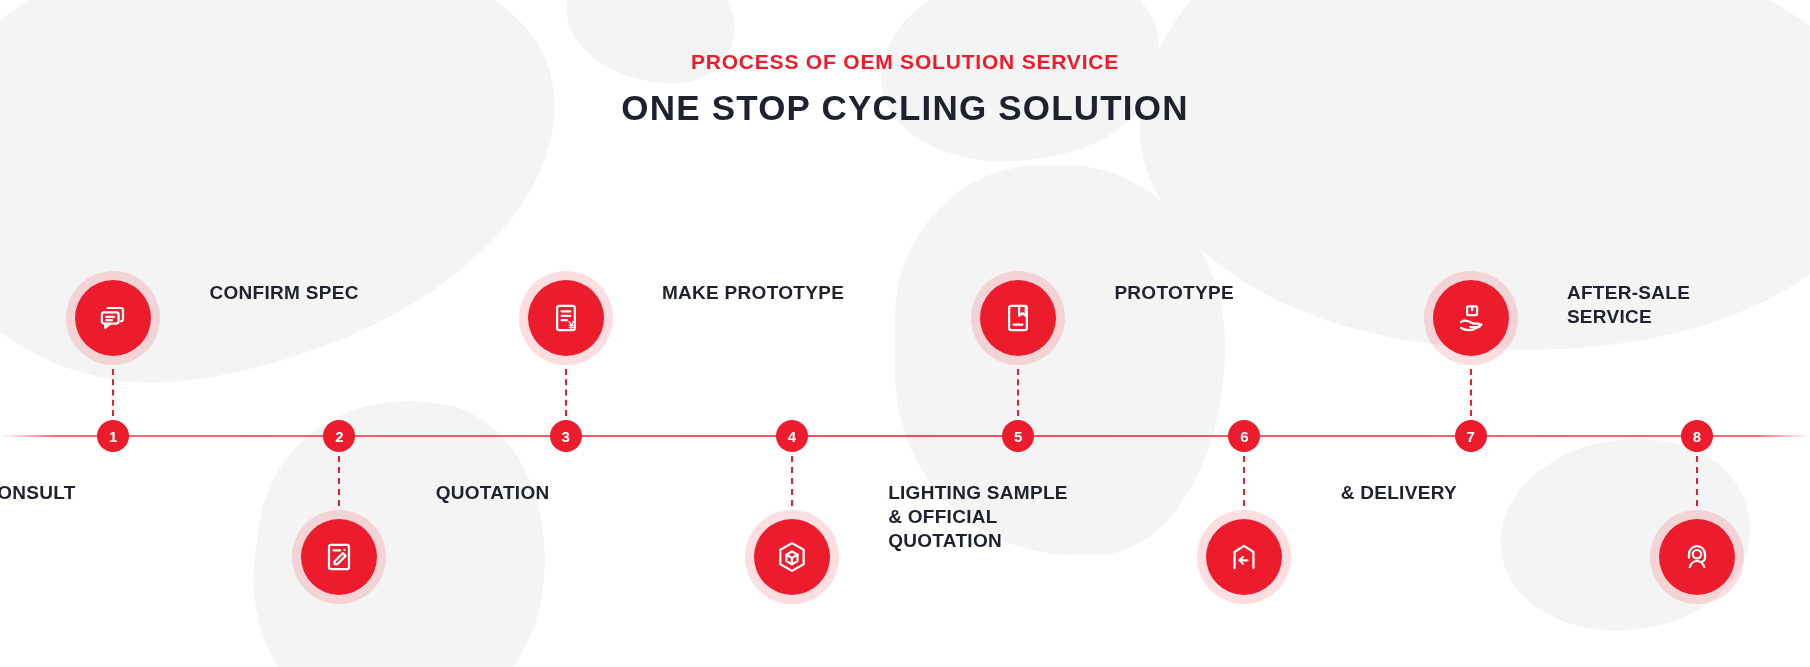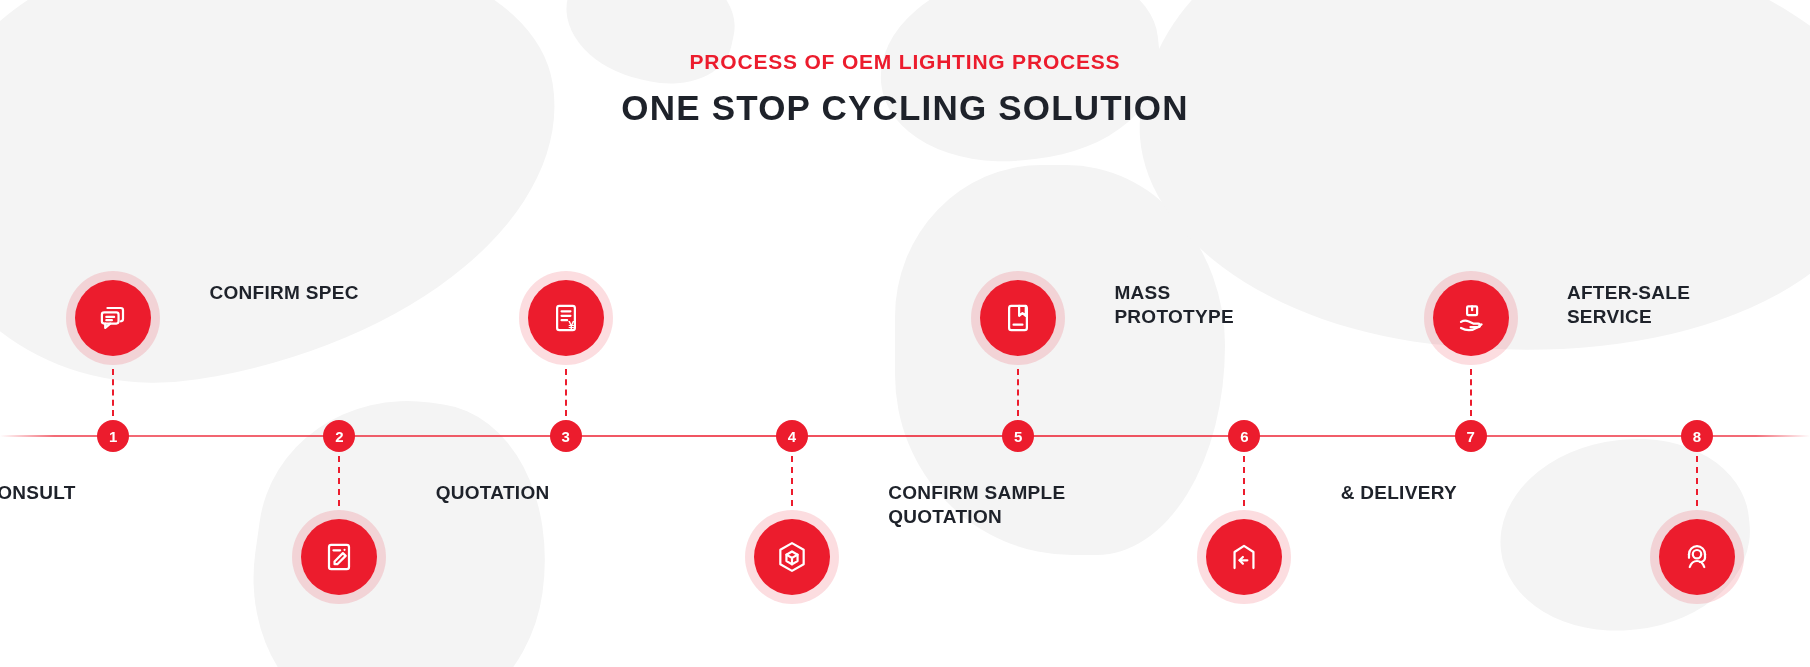--- a/index.html
+++ b/index.html
@@ -65,21 +65,21 @@
     <div class="map-blob blob-greenland"></div>
     <div class="map-blob blob-sa"></div>
     <div class="map-blob blob-europe"></div>
     <div class="map-blob blob-africa"></div>
     <div class="map-blob blob-asia"></div>
     <div class="map-blob blob-oceania"></div>
   </div>
 
   <div class="content">
     <div class="header">
-      <div class="subtitle">PROCESS OF OEM LIGHTING PROCESS</div>
+      <div class="subtitle">PROCESS OF OEM SOLUTION SERVICE</div>
       <div class="title">ONE STOP CYCLING SOLUTION</div>
     </div>
 
     <div class="timeline-line"></div>
 
     <div class="steps-row">
   <div class="step icon-above">
     <div class="icon-circle">
             <svg viewBox="0 0 36 36" fill="none" stroke="#ffffff" stroke-width="2" stroke-linecap="round" stroke-linejoin="round">
     <path d="M13 9h12a2 2 0 0 1 2 2v8a2 2 0 0 1-2 2"></path>
@@ -141,54 +141,57 @@
     <path d="M18 5.5l10.5 6v13l-10.5 6-10.5-6v-13z"></path>
     <path d="M18 13l5 2.9v5.8l-5 2.9-5-2.9v-5.8z"></path>
     <path d="M13 15.9l5 2.9 5-2.9"></path>
     <path d="M18 18.8v5.8"></path>
   </svg>
           </div>
     <div class="connector"></div>
     <div class="number-dot">
       <span>4</span>
     </div>
+    <div class="step-label">
+            <div>MAKE PROTOTYPE</div>
+          </div>
   </div>
 
   <div class="step icon-above">
     <div class="icon-circle">
             <svg viewBox="0 0 36 36" fill="none" stroke="#ffffff" stroke-width="2" stroke-linecap="round" stroke-linejoin="round">
     <rect x="10" y="7" width="16" height="22" rx="2"></rect>
     <path d="M19 7v9l3-2.4 3 2.4V7"></path>
     <path d="M14 24h8"></path>
   </svg>
           </div>
     <div class="connector"></div>
     <div class="number-dot">
       <span>5</span>
     </div>
     <div class="step-label">
-            <div>CONFIRM SAMPLE</div>
+            <div>LIGHTING SAMPLE</div>
+            <div>&amp; OFFICIAL</div>
             <div>QUOTATION</div>
           </div>
   </div>
 
   <div class="step icon-below">
     <div class="icon-circle">
             <svg viewBox="0 0 36 36" fill="none" stroke="#ffffff" stroke-width="2" stroke-linecap="round" stroke-linejoin="round">
     <path d="M9.5 28V13.5L18 8l8.5 5.5V28"></path>
     <path d="M21 21h-7"></path>
     <path d="M17 18l-3 3 3 3"></path>
   </svg>
           </div>
     <div class="connector"></div>
     <div class="number-dot">
       <span>6</span>
     </div>
     <div class="step-label">
-            <div>MASS</div>
             <div>PROTOTYPE</div>
           </div>
   </div>
 
   <div class="step icon-above">
     <div class="icon-circle">
             <svg viewBox="0 0 36 36" fill="none" stroke="#ffffff" stroke-width="2" stroke-linecap="round" stroke-linejoin="round">
     <rect x="14.5" y="7.5" width="9" height="8" rx="1"></rect>
     <path d="M19 7.5v3.5"></path>
     <path d="M9 21.5c2.5-1.5 4.5-1.5 6.5-.5l4.5 2h4.5a1.6 1.6 0 0 1 0 3.2h-7"></path>

